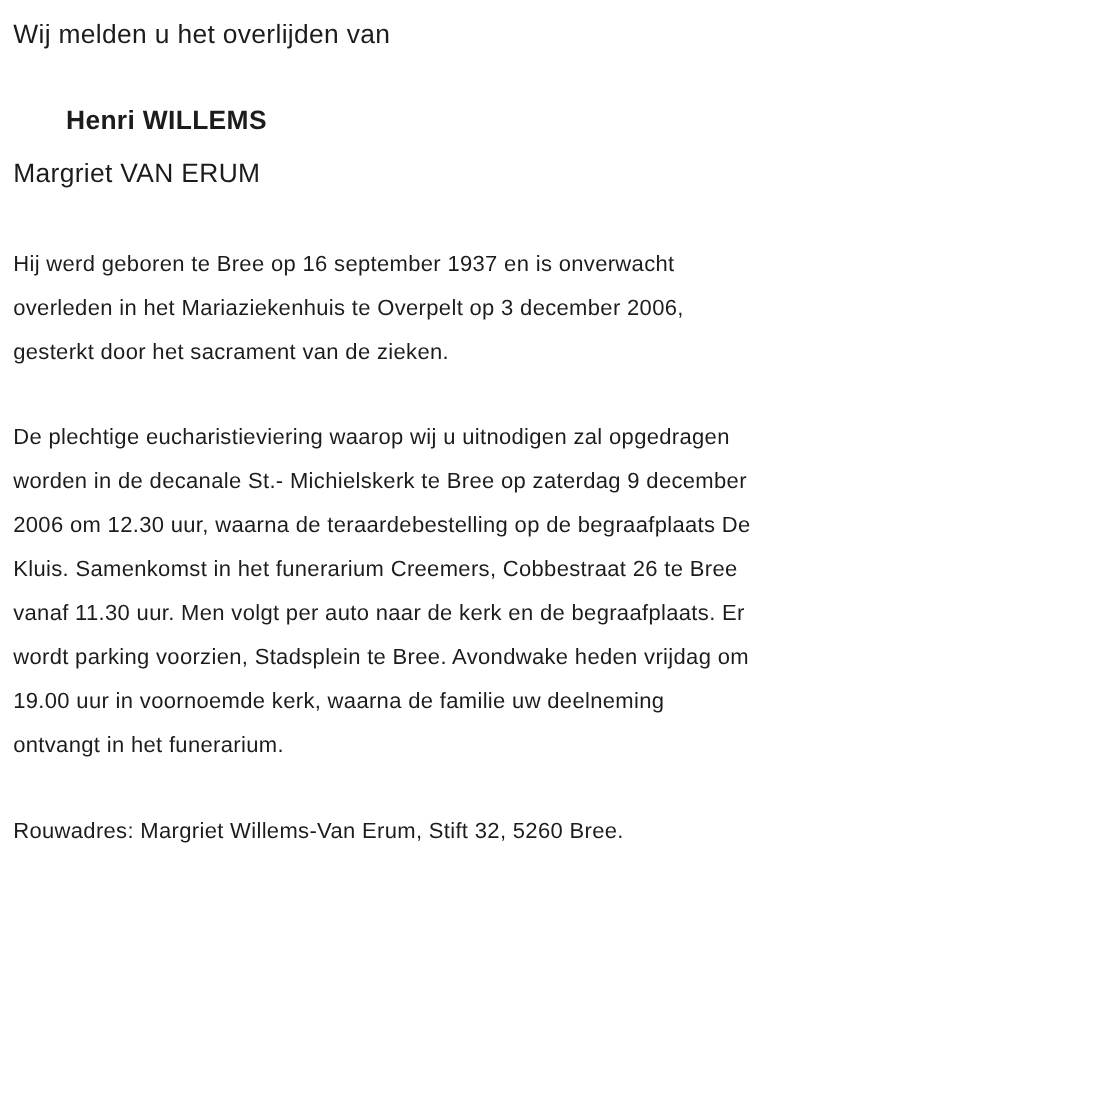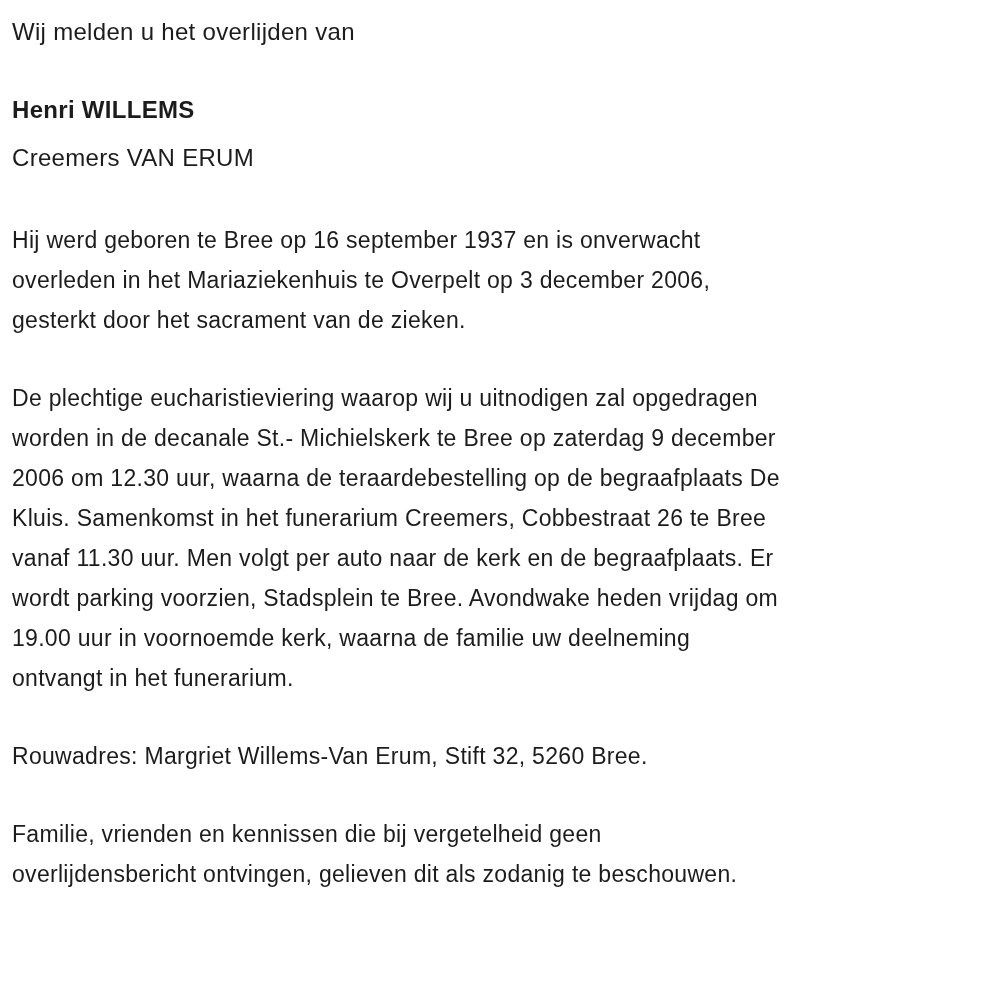--- a/index.html
+++ b/index.html
@@ -25,56 +25,55 @@
     font-size: 24px;
     line-height: 48px;
     letter-spacing: 0.3px;
     white-space: pre-line;
   }
   .intro {
     margin-bottom: 30px;
   }
   .name-bold {
     font-weight: 700;
+    margin-left: 48px;
   }
   .para {
-    font-size: 23px;
+    font-size: 20px;
     line-height: 40px;
     letter-spacing: 0.3px;
     white-space: pre-line;
     margin: 38px 0 0 0;
   }
   .para:first-of-type {
     margin-top: 34px;
   }
 </style>
 </head>
 <body>
 
 <div class="page">
 
   <div class="line intro">Wij melden u het overlijden van</div>
 
 
   <div class="line name-bold">Henri WILLEMS</div>
 
 
-  <div class="line">Creemers VAN ERUM</div>
+  <div class="line">Margriet VAN ERUM</div>
 
   <div class="para">Hij werd geboren te Bree op 16 september 1937 en is onverwacht
 overleden in het Mariaziekenhuis te Overpelt op 3 december 2006,
 gesterkt door het sacrament van de zieken.</div>
 
   <div class="para">De plechtige eucharistieviering waarop wij u uitnodigen zal opgedragen
 worden in de decanale St.- Michielskerk te Bree op zaterdag 9 december
 2006 om 12.30 uur, waarna de teraardebestelling op de begraafplaats De
 Kluis. Samenkomst in het funerarium Creemers, Cobbestraat 26 te Bree
 vanaf 11.30 uur. Men volgt per auto naar de kerk en de begraafplaats. Er
 wordt parking voorzien, Stadsplein te Bree. Avondwake heden vrijdag om
 19.00 uur in voornoemde kerk, waarna de familie uw deelneming
 ontvangt in het funerarium.</div>
 
   <div class="para">Rouwadres: Margriet Willems-Van Erum, Stift 32, 5260 Bree.</div>
 
-  <div class="para">Familie, vrienden en kennissen die bij vergetelheid geen
-overlijdensbericht ontvingen, gelieven dit als zodanig te beschouwen.</div>
 
 </div>
 
 </body></html>

